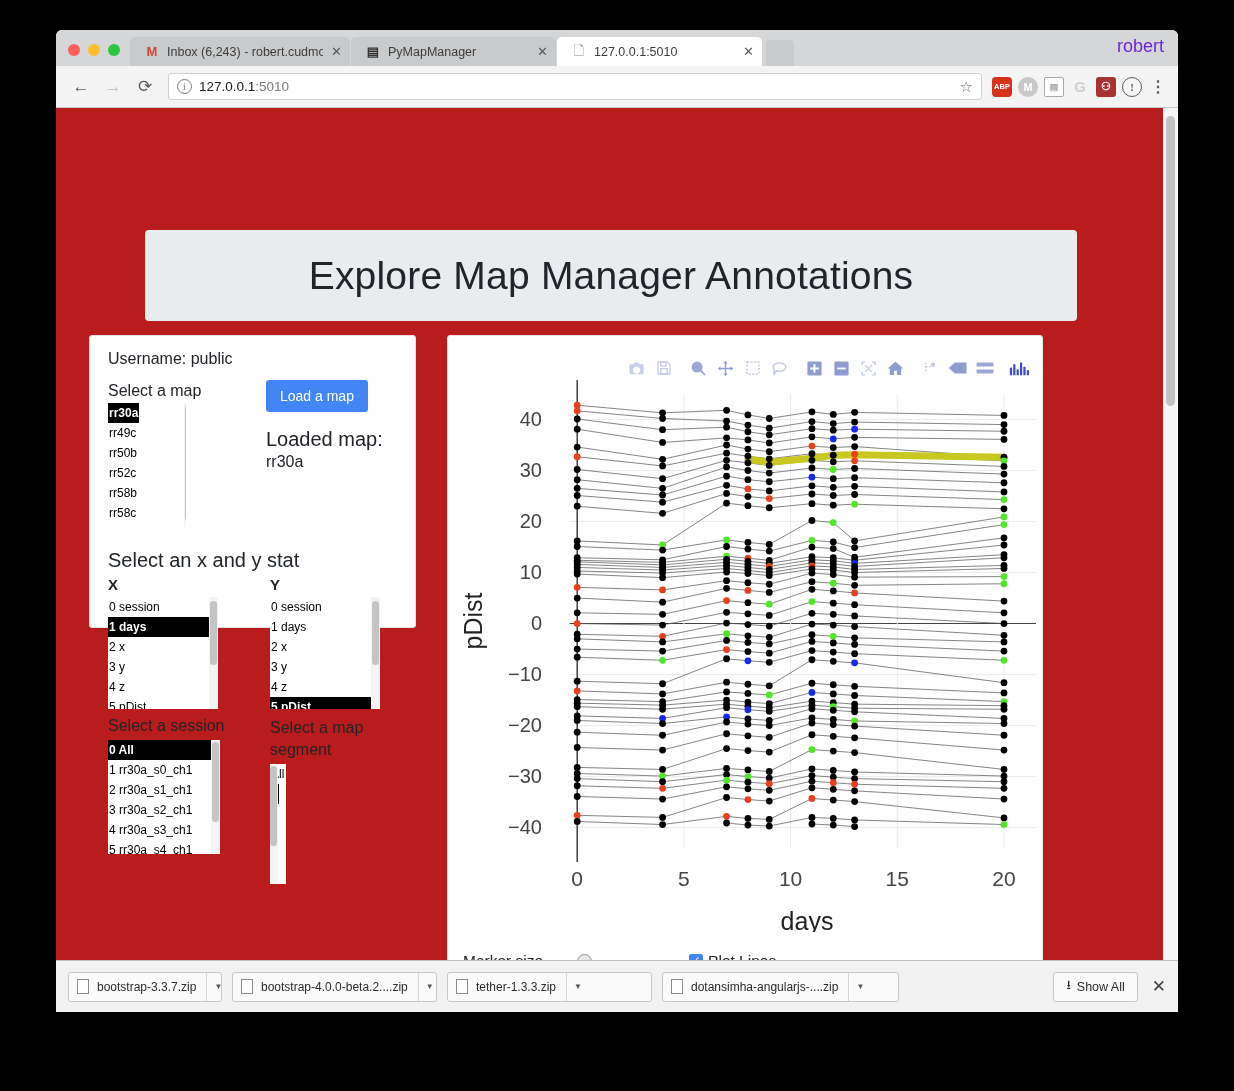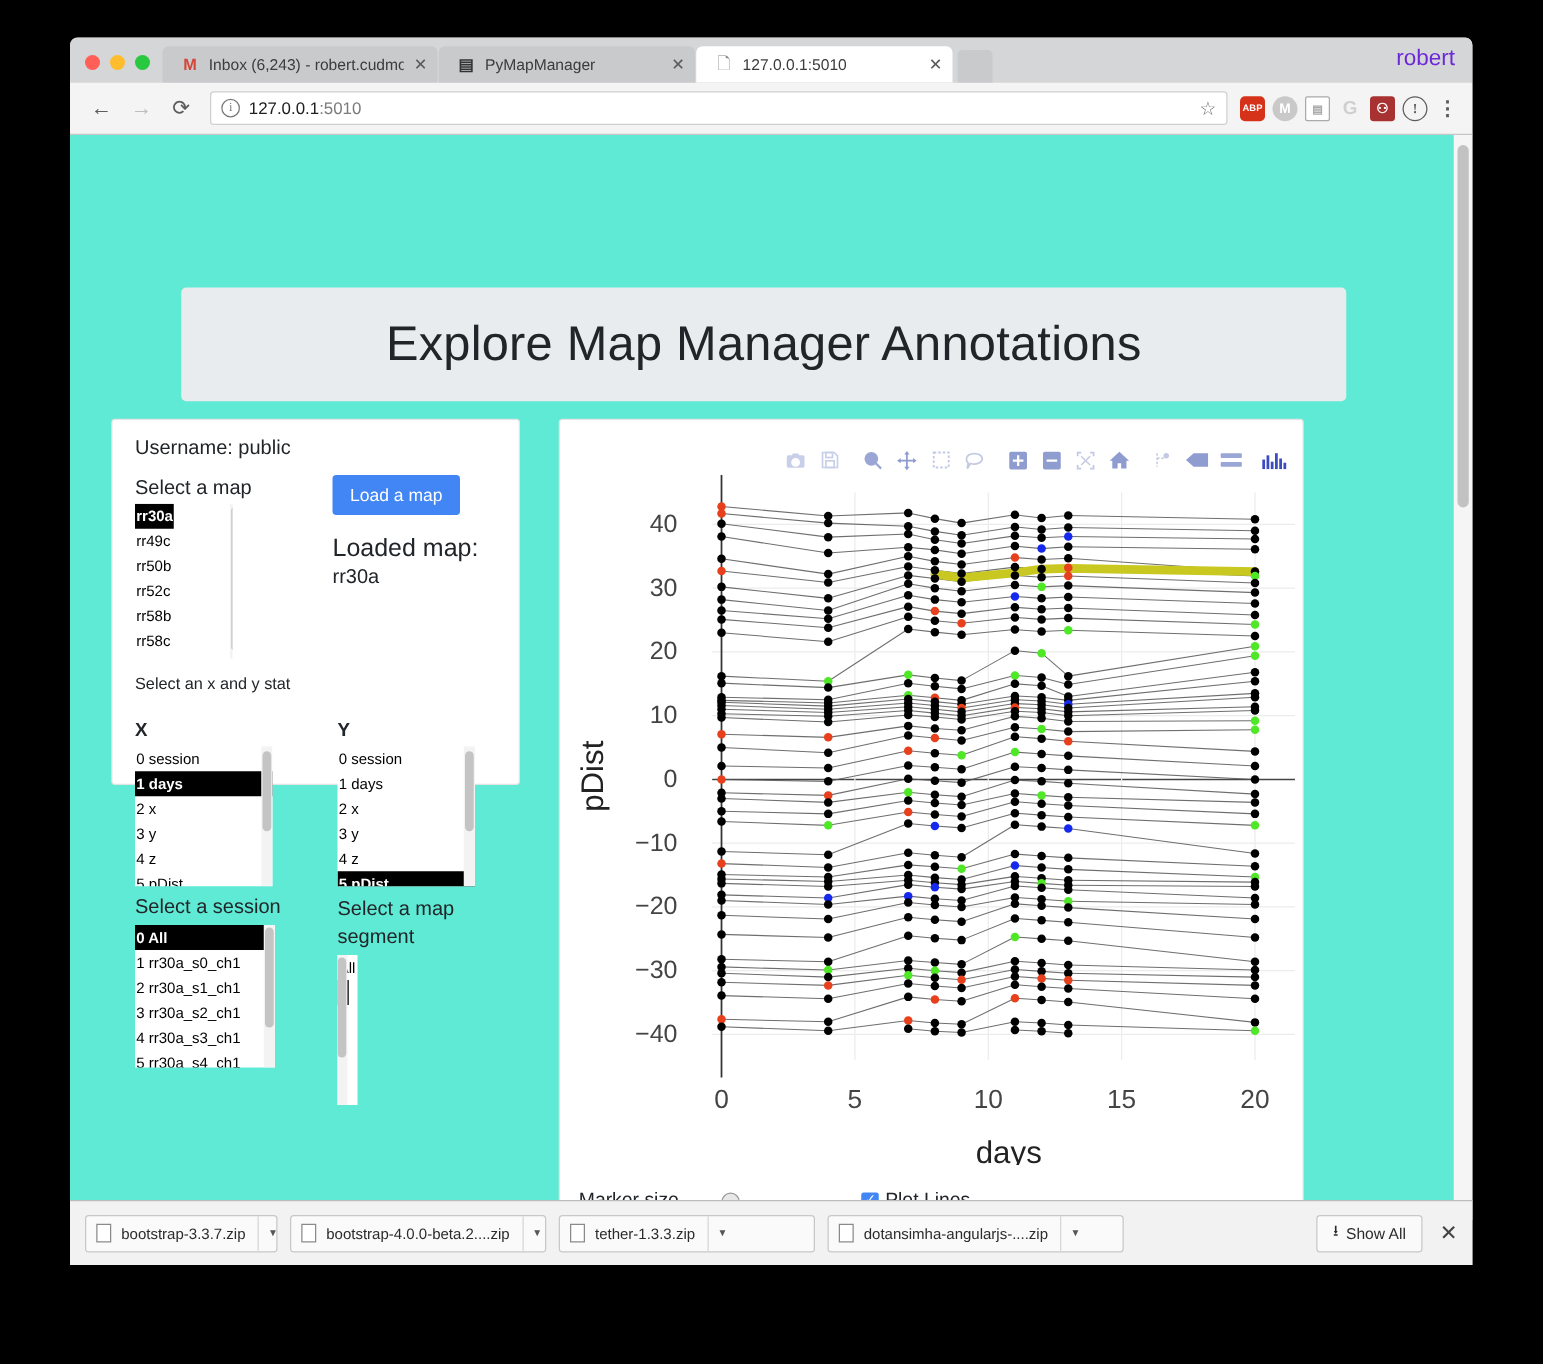--- a/index.html
+++ b/index.html
@@ -127,21 +127,21 @@
 
   
   #viewport {
     position: relative;
     height: 868px;
     background: #c3c8cc;
     overflow: hidden;
   }
   #page {
     position: absolute; inset: 0 15px 0 0;
-    background: #5eead4;
+    background: #b91c1c;
     padding: 0;
   }
   #vscroll {
     position: absolute; right: 0; top: 0; bottom: 0; width: 15px;
     background: #f5f5f5;
   }
   #vscroll .thumb {
     position: absolute; left: 3px; top: 8px; width: 9px; height: 290px;
     background: #c2c2c2; border-radius: 5px;
   }
@@ -206,21 +206,21 @@
     background: #4285f4;
     color: #fff;
     border: none; border-radius: 3px;
     padding: 8px 14px;
     font-size: 14px;
     font-family: "Liberation Sans", sans-serif;
   }
   #loaded-map-label { position: absolute; left: 176px; top: 92px; font-size: 20px; }
   #loaded-map-value { position: absolute; left: 176px; top: 117px; font-size: 16px; }
 
-  #xy-title { position: absolute; left: 18px; top: 203px; font-size: 13px; }
+  #xy-title { position: absolute; left: 18px; top: 213px; font-size: 20px; }
   #x-head { position: absolute; left: 18px; top: 240px; font-weight: bold; font-size: 15px; }
   #y-head { position: absolute; left: 180px; top: 240px; font-weight: bold; font-size: 15px; }
 
   #x-list { position: absolute; left: 18px; top: 261px; width: 110px; height: 112px; }
   #y-list { position: absolute; left: 180px; top: 261px; width: 110px; height: 112px; }
 
   #session-title { position: absolute; left: 18px; top: 381px; font-size: 16px; }
   #seg-title { position: absolute; left: 180px; top: 381px; font-size: 16px; width: 120px; line-height: 22px; }
 
   #session-list { position: absolute; left: 18px; top: 404px; width: 112px; height: 114px; }

